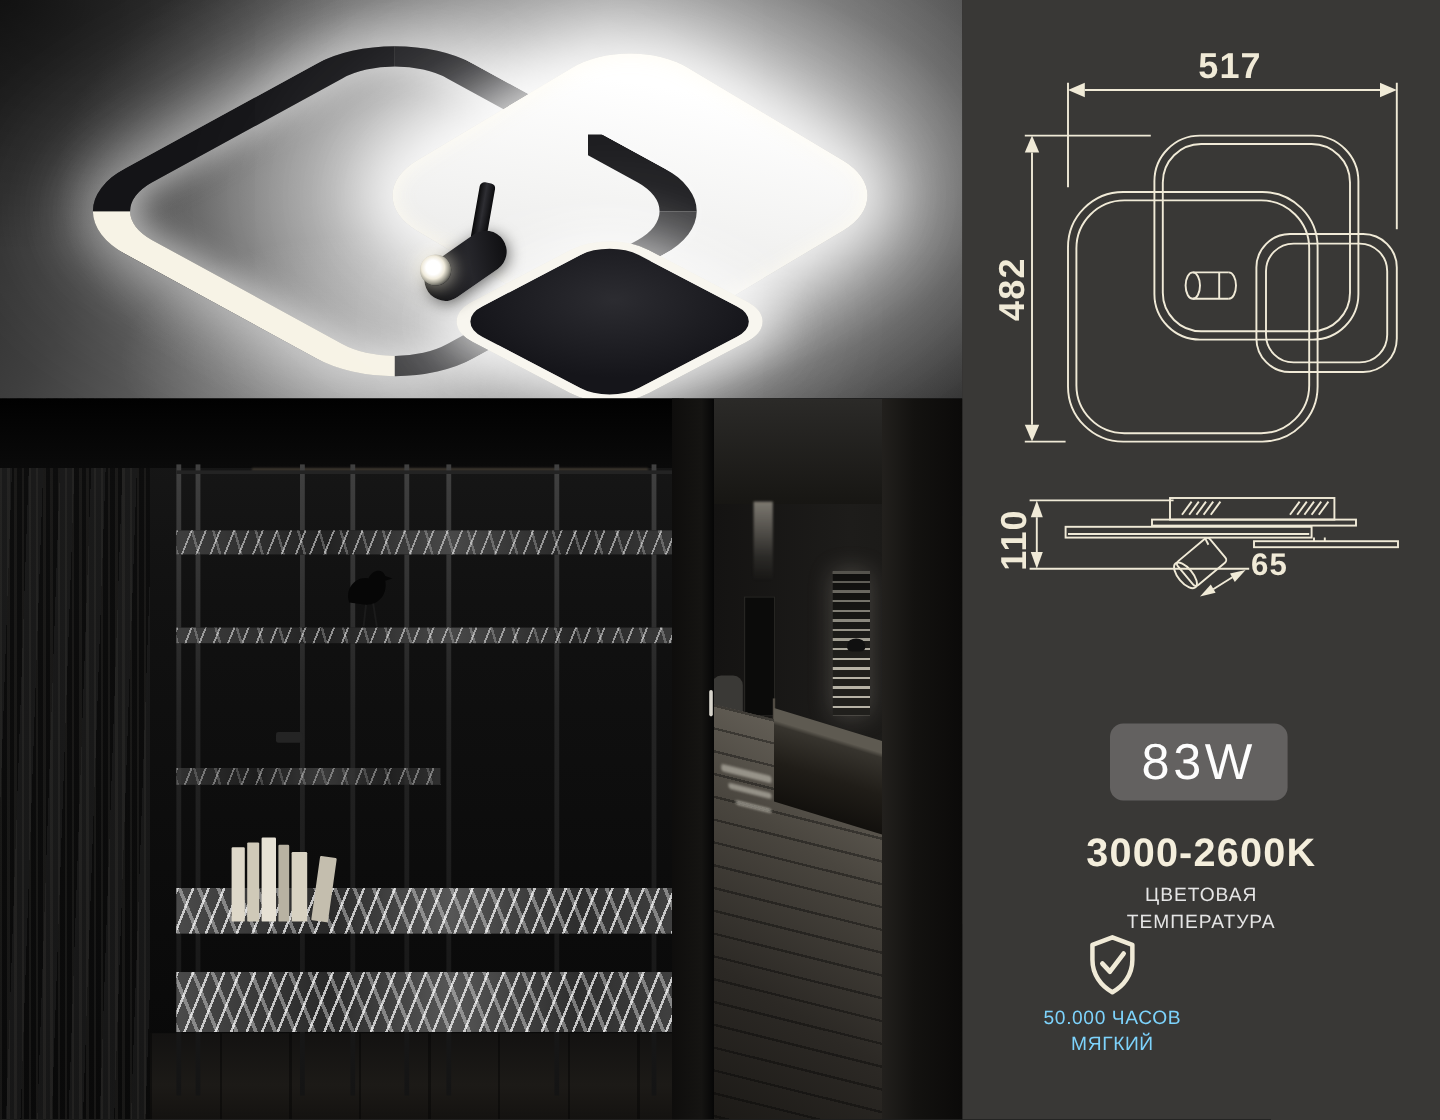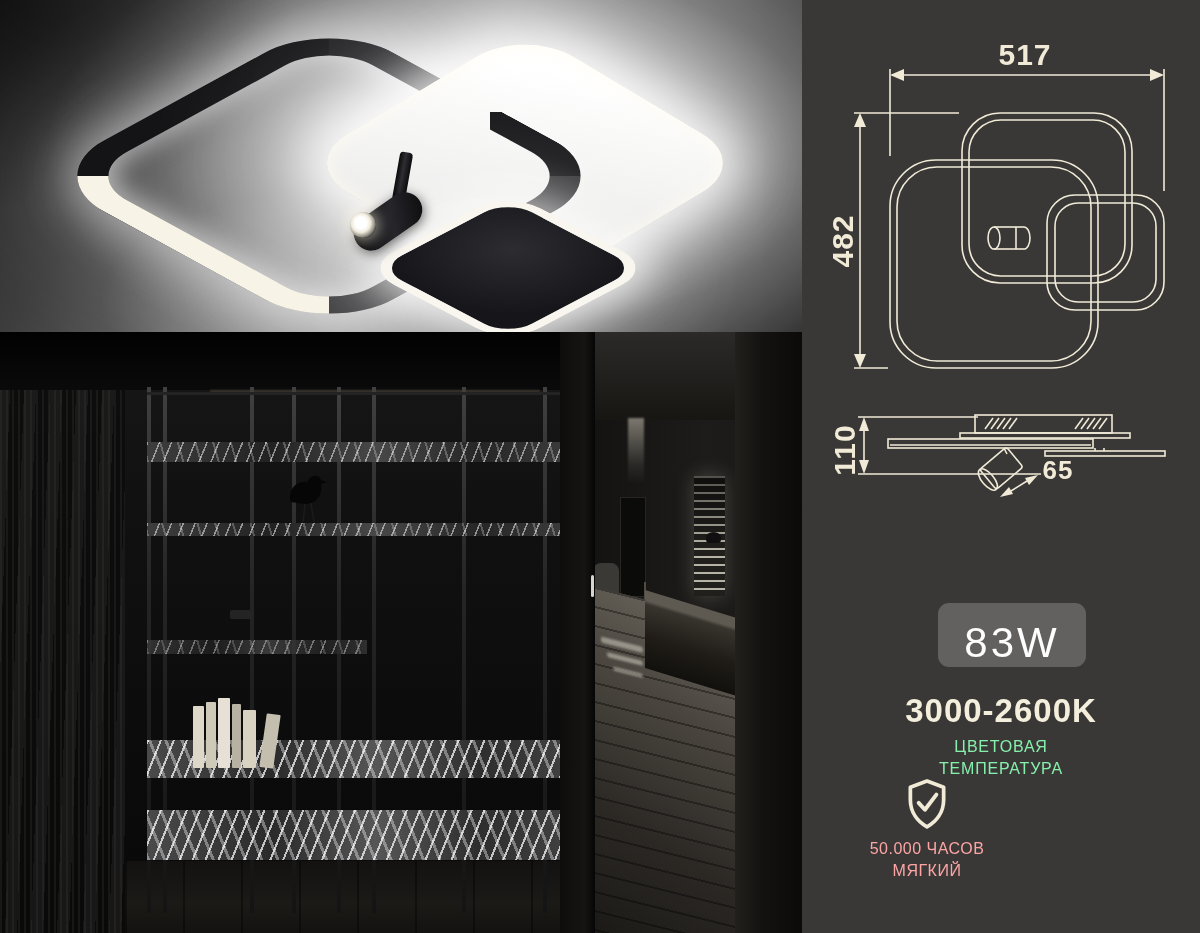--- a/index.html
+++ b/index.html
@@ -107,29 +107,29 @@
     background:linear-gradient(90deg,#0e0d0c,#151412 70%,#060606); }
   .handle { position:absolute; left:31px; top:243px; width:3px; height:22px; background:#d8d5cc; border-radius:2px; }
 
   
   .panel { position:absolute; left:802px; top:0; width:398px; height:770px; background:#393836; }
   .dim-text { font-weight:bold; font-size:30px; fill:#f0ead7; letter-spacing:1px; }
   .dim-text.small { font-size:26px; }
   svg .ln { fill:none; stroke:#f0ead7; stroke-width:1.6px; }
   svg .arr { fill:#f0ead7; stroke:none; }
   .badge { position:absolute; left:123px; top:603px; width:148px; height:64px; background:#636160; border-radius:11px;
-    display:flex; align-items:flex-end; justify-content:center;
-    color:#fdfdfd; font-size:42px; letter-spacing:3px;margin-left:13px; }
+    display:flex; align-items:center; justify-content:center;
+    color:#fdfdfd; font-size:42px; letter-spacing:3px; }
   .temp-value { position:absolute; left:0; top:692px; width:398px; text-align:center;
     color:#f4eedc; font-size:33px; font-weight:bold; letter-spacing:1px; }
   .temp-caption { position:absolute; left:0; top:736px; width:398px; text-align:center;
-    color:#86efac; font-size:16px; line-height:1.35; letter-spacing:.8px; }
+    color:#e5e5e5; font-size:16px; line-height:1.35; letter-spacing:.8px; }
   .feature { position:absolute; top:778px; width:160px; text-align:center; }
   .feature .icon { height:56px; display:flex; align-items:flex-start; justify-content:center; }
-  .feature .txt { margin-top:4px; color:#fca5a5; font-size:16px; line-height:1.35; letter-spacing:.5px; }
+  .feature .txt { margin-top:4px; color:#7dd3fc; font-size:16px; line-height:1.35; letter-spacing:.5px; }
   .f1 { left:45px; } .f2 { left:200px; }
 </style>
 </head>
 <body>
 
 <div class="canvas">
 
   <div class="photo">
     <div class="ceiling"></div>
 

